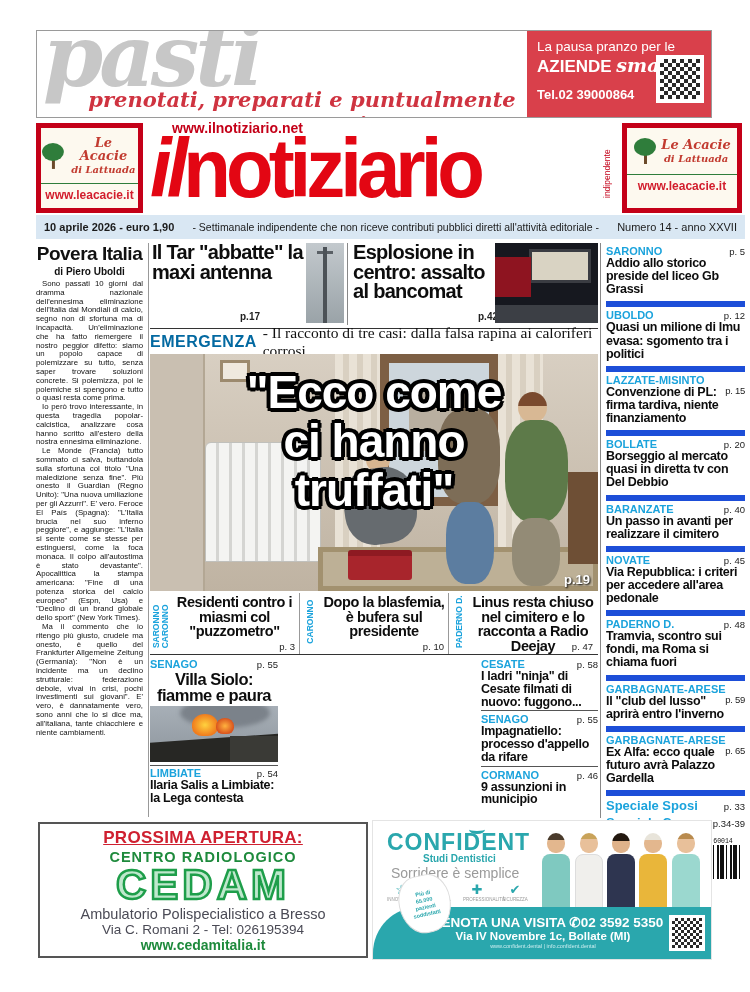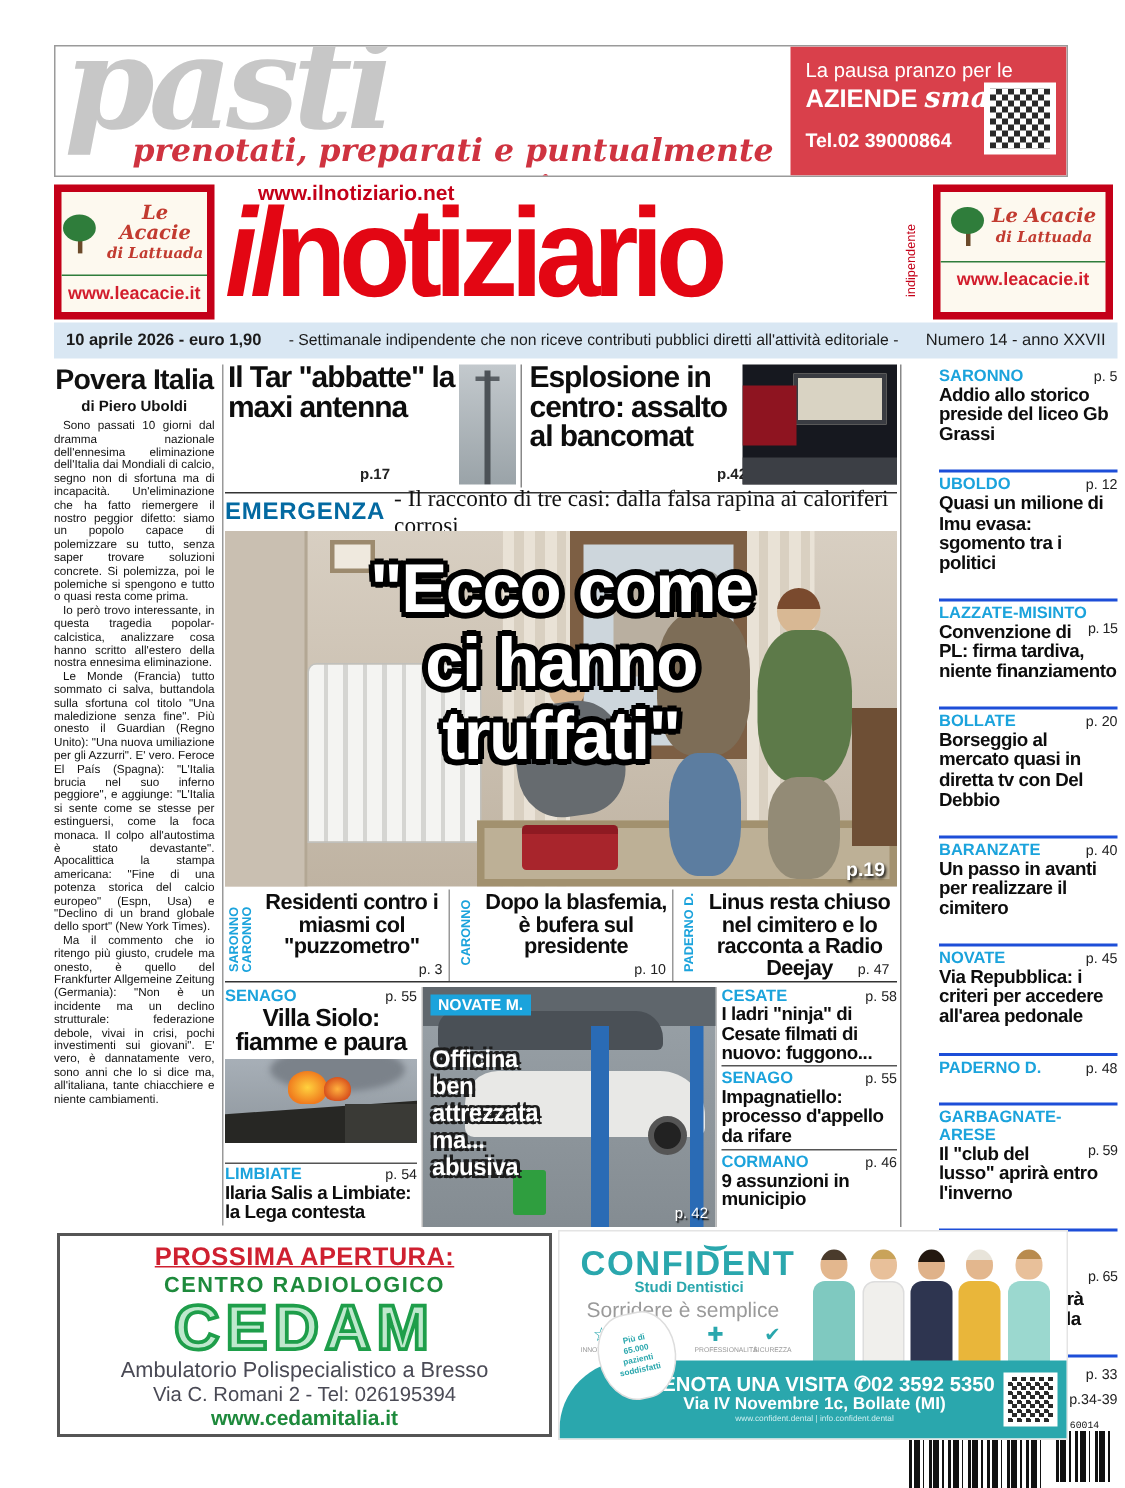--- a/index.html
+++ b/index.html
@@ -108,21 +108,21 @@
   .town { color:#1ba3dc; font-weight:bold; font-size:11px; }
   .pg { color:#222; font-size:9.5px; }
   .b1-big { font-size:16.5px; font-weight:bold; line-height:0.97; letter-spacing:-0.5px; text-align:center; margin-top:1px; color:#0d0d0d; }
   .photo-fire { position:relative; margin-top:3px; width:128px; height:56px; background:linear-gradient(#a7afb7,#8d959c); overflow:hidden; }
   .smoke { position:absolute; left:30px; top:-8px; width:90px; height:30px; background:#7b828a; border-radius:50%; filter:blur(2px); }
   .flame { position:absolute; border-radius:50% 50% 40% 40%; }
   .fl1 { left:42px; top:8px; width:26px; height:22px; background:radial-gradient(#ffd23e,#f07c1e 70%); }
   .fl2 { left:66px; top:12px; width:18px; height:16px; background:radial-gradient(#ffb23e,#d9541e 70%); }
   .roof { position:absolute; left:-6px; bottom:-18px; width:150px; height:42px; background:#272724; transform:rotate(-4deg); }
   .roof2 { position:absolute; left:80px; bottom:0; width:48px; height:26px; background:#3a3a36; }
-  .b1-lines { border-top:1px solid #555; margin-top:13px; padding-top:1px; }
+  .b1-lines { border-top:1px solid #555; margin-top:3px; padding-top:1px; }
   .b1-small { font-size:12.5px; font-weight:bold; line-height:1.0; letter-spacing:-0.3px; color:#0d0d0d; }
 
   .photo-shop { position:absolute; left:131px; top:0; width:197px; height:160px; background:linear-gradient(#9aa2a8,#848c92); overflow:hidden; border-left:1px solid #bbb; border-right:1px solid #bbb; }
   .sh-ceil { position:absolute; left:0; top:0; width:197px; height:26px; background:#5f666c; }
   .sh-cartop { position:absolute; left:10px; top:16px; width:150px; height:26px; background:#4a5056; border-radius:12px 18px 4px 4px; }
   .sh-car { position:absolute; left:28px; top:56px; width:160px; height:44px; background:#e8e8e6; border-radius:22px 30px 6px 6px; }
   .sh-wheel { position:absolute; left:150px; top:86px; width:26px; height:26px; background:#222; border-radius:50%; border:4px solid #555; }
   .sh-post { position:absolute; top:26px; width:12px; height:134px; background:#2a6bb5; }
   .sp1 { left:112px; } .sp2 { left:178px; width:9px; }
   .sh-bucket { position:absolute; left:60px; top:122px; width:22px; height:30px; background:#2f9e3f; border-radius:2px; }
@@ -131,21 +131,21 @@
     text-shadow:-2px -2px 0 #1c1c1c,2px -2px 0 #1c1c1c,-2px 2px 0 #1c1c1c,2px 2px 0 #1c1c1c; }
   .ph-pg { position:absolute; right:5px; bottom:3px; color:#fff; font-size:10px; text-shadow:1px 1px 1px #000; }
 
   .b-col3 { position:absolute; left:331px; top:0; width:117px; height:160px; }
   .b3-item { padding-bottom:2px; }
   .b3-item + .b3-item { border-top:1px solid #555; padding-top:2px; }
   .b3-title { font-size:12.5px; font-weight:bold; line-height:1.02; letter-spacing:-0.3px; color:#0d0d0d; }
 
   
   .sidebar { position:absolute; left:600px; top:243px; width:145px; height:575px; border-left:1px solid #888; padding-left:5px; }
-  .sb-item { padding:2px 0 17px; border-bottom:2px solid #1d4ed8;margin-left:20px; }
+  .sb-item { padding:2px 0 5px; border-bottom:6px solid #1d4ed8; }
   .sb-title { font-size:12.5px; font-weight:bold; line-height:1.05; letter-spacing:-0.3px; color:#0d0d0d; }
   .pg-after { float:right; font-weight:normal; font-size:9.5px; color:#222; }
   .sb-special { display:flex; justify-content:space-between; align-items:baseline; padding-top:2px; }
   .sb-special .town { font-size:13px; }
   .barcodes { display:flex; gap:10px; margin-top:8px; align-items:flex-start; }
   .bc-issn { font-family:"Liberation Mono", monospace; font-size:6.5px; color:#111; text-align:center; }
   .bars { width:88px; height:42px; background:repeating-linear-gradient(90deg,#111 0 2px,#fff 2px 3px,#111 3px 7px,#fff 7px 9px,#111 9px 10px,#fff 10px 13px); }
   .bars.small { width:38px; height:34px; }
   .bc-dig { font-family:"Liberation Mono", monospace; font-size:6.5px; color:#111; letter-spacing:1px; }
 
@@ -355,36 +355,20 @@
         </div>
         <div class="b1-lines">
           <div class="head-row">
             <span class="town">LIMBIATE</span>
             <span class="pg">p. 54</span>
           </div>
           <div class="b1-small">Ilaria Salis a Limbiate: la Lega contesta</div>
         </div>
       </div>
 
-      <div class="photo-shop">
-        <div class="sh-ceil"></div>
-        <div class="sh-cartop"></div>
-        <div class="sh-car"></div>
-        <div class="sh-wheel"></div>
-        <div class="sh-post sp1"></div>
-        <div class="sh-post sp2"></div>
-        <div class="sh-bucket"></div>
-        <span class="chip">NOVATE M.</span>
-        <div class="shop-head">Officina
-ben
-attrezzata
-ma...
-abusiva</div>
-        <span class="ph-pg">p. 42</span>
-      </div>
 
       <div class="b-col3">
         <div class="b3-item">
           <div class="head-row">
             <span class="town">CESATE</span>
             <span class="pg">p. 58</span>
           </div>
           <div class="b3-title">I ladri "ninja" di Cesate filmati di nuovo: fuggono...</div>
         </div>
         <div class="b3-item">
@@ -446,20 +430,21 @@
           <span class="town">NOVATE</span>
           <span class="pg">p. 45</span>
         </div>
       <div class="sb-title"><span class="pg-after"></span><span>Via Repubblica: i criteri per accedere all'area pedonale</span></div>
     </div>
     <div class="sb-item">
       <div class="head-row">
           <span class="town">PADERNO D.</span>
           <span class="pg">p. 48</span>
         </div>
+      <div class="sb-title"><span class="pg-after"></span><span>Tramvia, scontro sui fondi, ma Roma si chiama fuori</span></div>
     </div>
     <div class="sb-item">
       <div class="head-row">
           <span class="town">GARBAGNATE-ARESE</span>
           <span class="pg"></span>
         </div>
       <div class="sb-title"><span class="pg-after">p. 59</span><span>Il "club del lusso" aprirà entro l'inverno</span></div>
     </div>
     <div class="sb-item">
       <div class="head-row">

